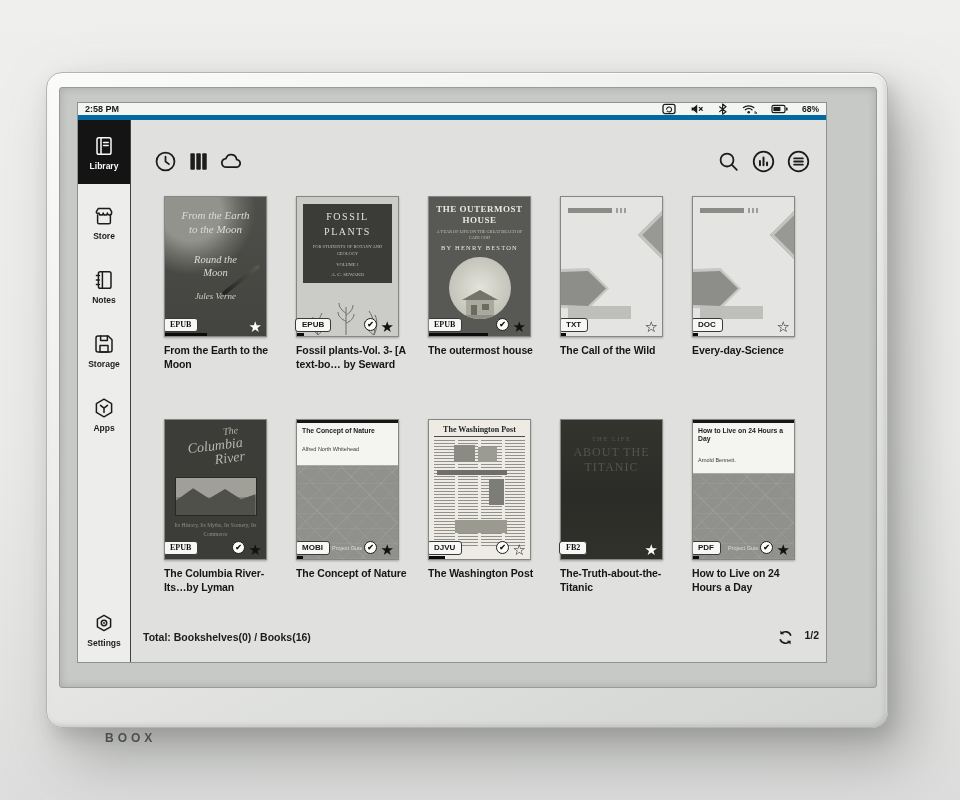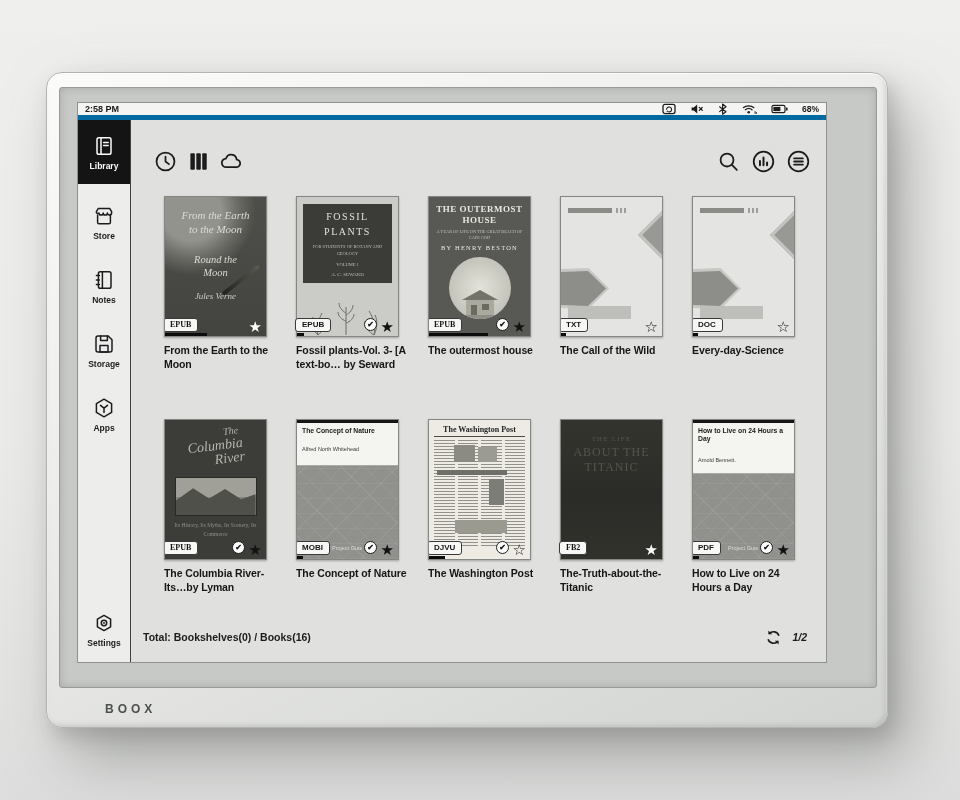--- a/index.html
+++ b/index.html
@@ -5,21 +5,21 @@
   * { margin:0; padding:0; box-sizing:border-box; }
   html,body { width:960px; height:800px; }
   body { font-family:"Liberation Sans", sans-serif; background:linear-gradient(180deg,#efefee 0%,#ebecea 55%,#e2e3e1 88%,#dcdddc 100%); position:relative; overflow:hidden; }
 
   
   .device { position:absolute; left:46px; top:72px; width:842px; height:656px; border-radius:16px;
     background:linear-gradient(155deg,#fbfbfa 0%,#ebecea 45%,#d2d4d2 100%);
     border:1px solid #b2b4b2;
     box-shadow: 22px 30px 60px rgba(110,112,110,.50), 6px 10px 18px rgba(120,120,120,.30), inset 0 1px 2px #ffffff, inset -2px -2px 4px rgba(150,150,150,.35); }
   .screen { position:absolute; left:12px; top:14px; width:818px; height:601px; background:#c7c9c6; border:1px solid #9a9c9a; border-radius:3px; box-shadow: inset 0 0 8px rgba(0,0,0,.16); }
-  .brand { position:absolute; left:58px; top:629px; font-size:12px; font-weight:700; letter-spacing:4px; color:#4d4f4d; }
+  .brand { position:absolute; left:58px; top:658px; font-size:12px; font-weight:700; letter-spacing:4px; color:#4d4f4d; }
 
   
   .panel { position:absolute; left:17px; top:14px; width:750px; height:561px; background:#e9eae8; border:1px solid #8f918f; display:flex; flex-direction:column; color:#1b1b1b; }
 
   .statusbar { height:17px; flex:0 0 17px; background:#f4f5f3; border-bottom:5px solid #0369a1; display:flex; align-items:center; justify-content:space-between; padding:0 7px; }
   .sb-time { font-size:9px; font-weight:700; }
   .sb-icons { display:flex; align-items:center; gap:14px; }
   .sb-icons svg { display:block; }
   .sb-batt-label { font-size:8.5px; font-weight:700; }
 
@@ -130,23 +130,23 @@
   .wp-photo { position:absolute; left:26px; bottom:26px; width:52px; height:13px; background:#9a9a90; }
 
   
   .cv-titanic { background:linear-gradient(#34342f,#2b2b27 55%,#31312c); color:#55554e; text-align:center; font-family:"Liberation Serif",serif; }
   .ti-t1 { margin-top:15px; font-size:7px; letter-spacing:1.2px; }
   .ti-t2 { margin-top:2px; font-size:12px; letter-spacing:1px; }
   .ti-rule { width:52px; height:1px; background:#484842; margin:4px auto 0; }
   .ti-smudge { width:40px; height:3px; background:rgba(90,90,82,.45); margin:3px auto 0; border-radius:2px; }
 
   
-  .footer { margin-top:auto; height:44px; flex:0 0 44px; display:flex; align-items:center; padding:0 19px 6px 12px; }
+  .footer { margin-top:auto; height:44px; flex:0 0 44px; display:flex; align-items:center; padding:0 7px 6px 12px; }
   .ft-total { font-size:10.5px; font-weight:700; }
-  .ft-right { margin-left:auto; display:flex; align-items:center; gap:10px;font-style:italic; }
+  .ft-right { margin-left:auto; display:flex; gap:10px; }
   .ft-page { font-size:10.5px; font-weight:700; }
   .ft-refresh { cursor:pointer; display:flex; }
 </style>
 </head>
 <body>
 
 <div class="device">
   <div class="screen">
     <div class="panel">
 

